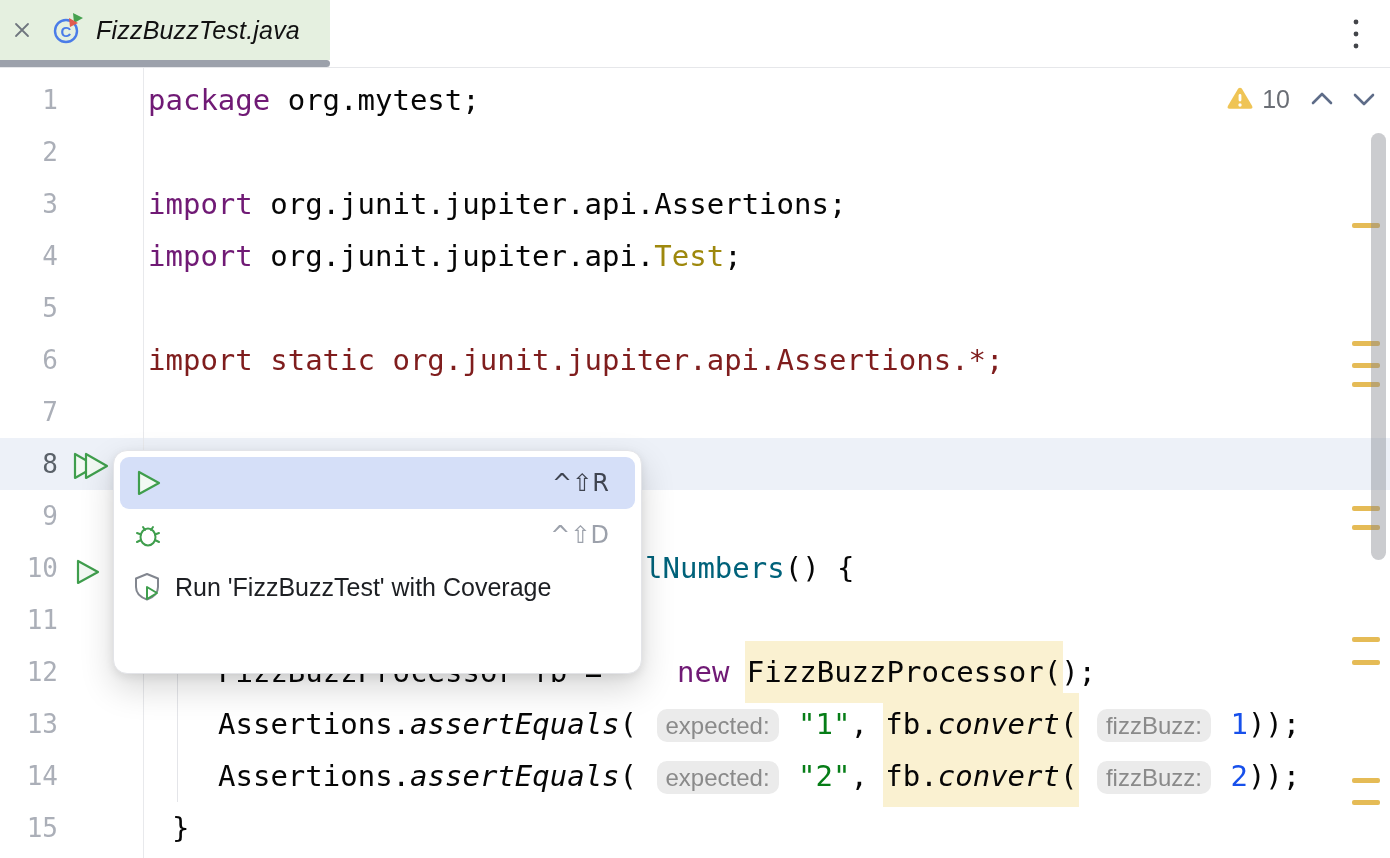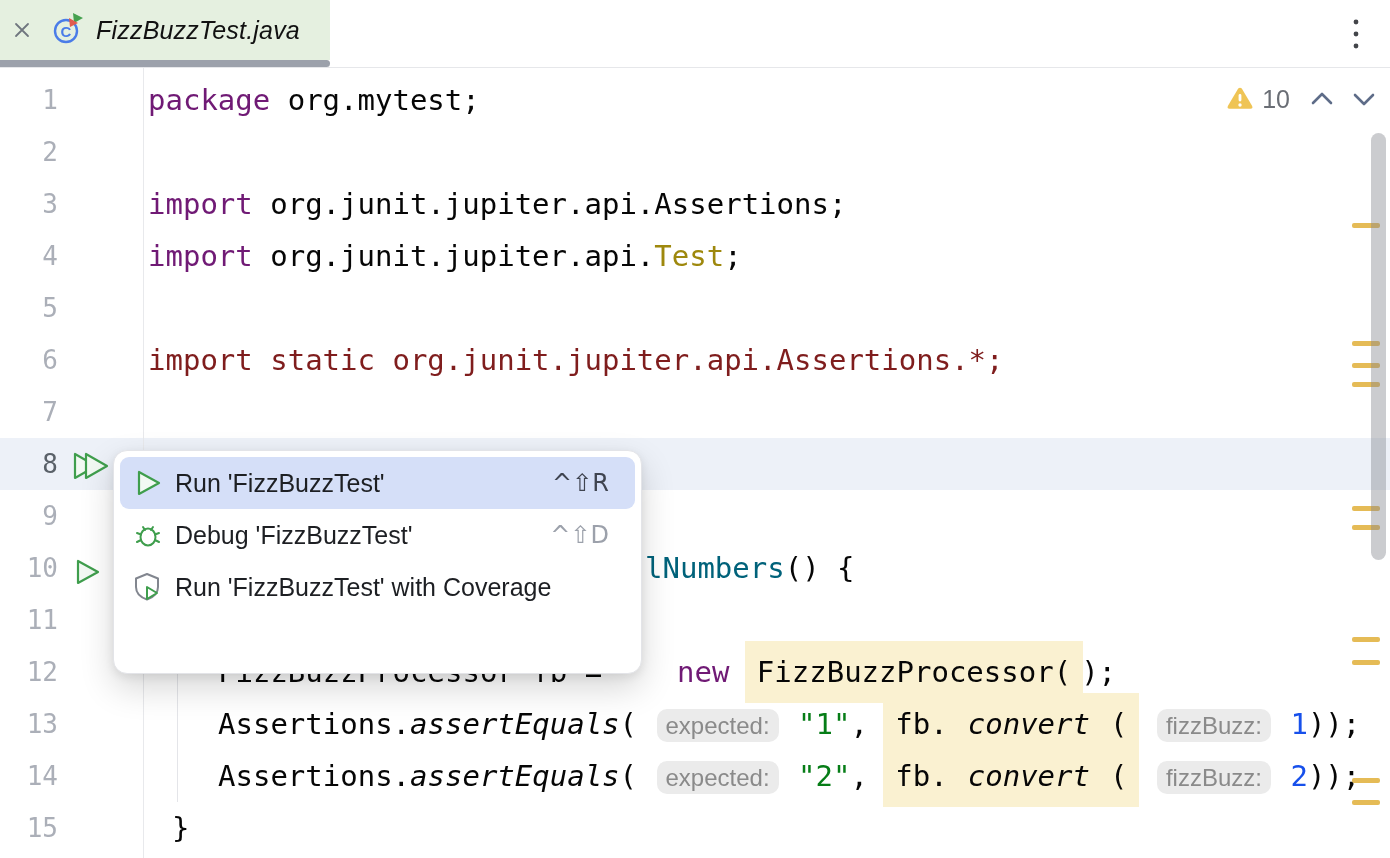--- a/index.html
+++ b/index.html
@@ -38,21 +38,21 @@
   .gicon { position:absolute; left:72px; top:9px; width:38px; height:34px; cursor:pointer; }
   .seg { position:absolute; top:0; }
   .kw   { color:#701a75; }
   .pl   { color:#060606; }
   .un   { color:#7f1d1d; }
   .ann  { color:#9E880D; }
   .mth  { color:#00627A; }
   .it   { font-style:italic; }
   .str  { color:#067D17; }
   .num  { color:#1750EB; }
-  .hl   { background:#FAF1D1; padding:14px 12px; margin:0 -2px; }
+  .hl   { background:#FAF1D1; padding:14px 2px; margin:0 -2px; }
   .hint { font-family:"Liberation Sans", sans-serif; font-size:24px; color:#8A8A8A;
           background:#EBEBEB; border-radius:10px; padding:3px 9px; margin:0 2px; }
 
   #guides { position:absolute; inset:0; pointer-events:none; }
   #gutter-line { position:absolute; left:143px; top:0; bottom:0; width:1px; background:#E8E9EC; }
   #indent-guide { position:absolute; left:177px; top:526px; height:208px; width:1px; background:#E4E5E9; }
 
   
   .stripe-mark { position:absolute; left:1352px; width:28px; height:5px;
                  background:#E5BB56; border-radius:2px; z-index:4; }
@@ -154,29 +154,27 @@
         <div class="stripe-mark" style="top: 732px;"></div>
         <div id="scroll-thumb" style="top: 65px; height: 427px;"></div>
       </div>
   </div>
 
   <div id="popup">
       <div class="mitem selected">
         <span class="micon"><svg viewBox="0 0 30 30" width="30" height="30">
             <polygon points="6,4 6,26 26,15" fill="#F2F9F3" stroke="#3F9E4D" stroke-width="2.2" stroke-linejoin="round"></polygon>
           </svg></span>
-        <span class="mlabel">Run 'FizzBuzzTest'</span>
         <span class="mshortcut">^⇧R</span>
       </div>
       <div class="mitem">
         <span class="micon"><svg viewBox="0 0 30 30" width="30" height="30">
             <ellipse cx="15" cy="17" rx="7.5" ry="8.5" fill="none" stroke="#3F9E4D" stroke-width="2"></ellipse>
             <path d="M10 7 L12 10 M20 7 L18 10 M4 13 L8 14.5 M4 22 L8 20 M26 13 L22 14.5 M26 22 L22 20" stroke="#3F9E4D" stroke-width="2" stroke-linecap="round" fill="none"></path>
           </svg></span>
-        <span class="mlabel">Debug 'FizzBuzzTest'</span>
         <span class="mshortcut dim">^⇧D</span>
       </div>
       <div class="mitem">
         <span class="micon"><svg viewBox="0 0 30 30" width="30" height="30">
             <path d="M14 2 L25 6.5 V15 C25 21.5 20 25.5 14 27.5 C8 25.5 3 21.5 3 15 V6.5 Z" fill="none" stroke="#82868F" stroke-width="2" stroke-linejoin="round"></path>
             <polygon points="14,15 14,27 24,21" fill="#fff" stroke="#3F9E4D" stroke-width="2" stroke-linejoin="round"></polygon>
           </svg></span>
         <span class="mlabel">Run 'FizzBuzzTest' with Coverage</span>
       </div>
     </div>

